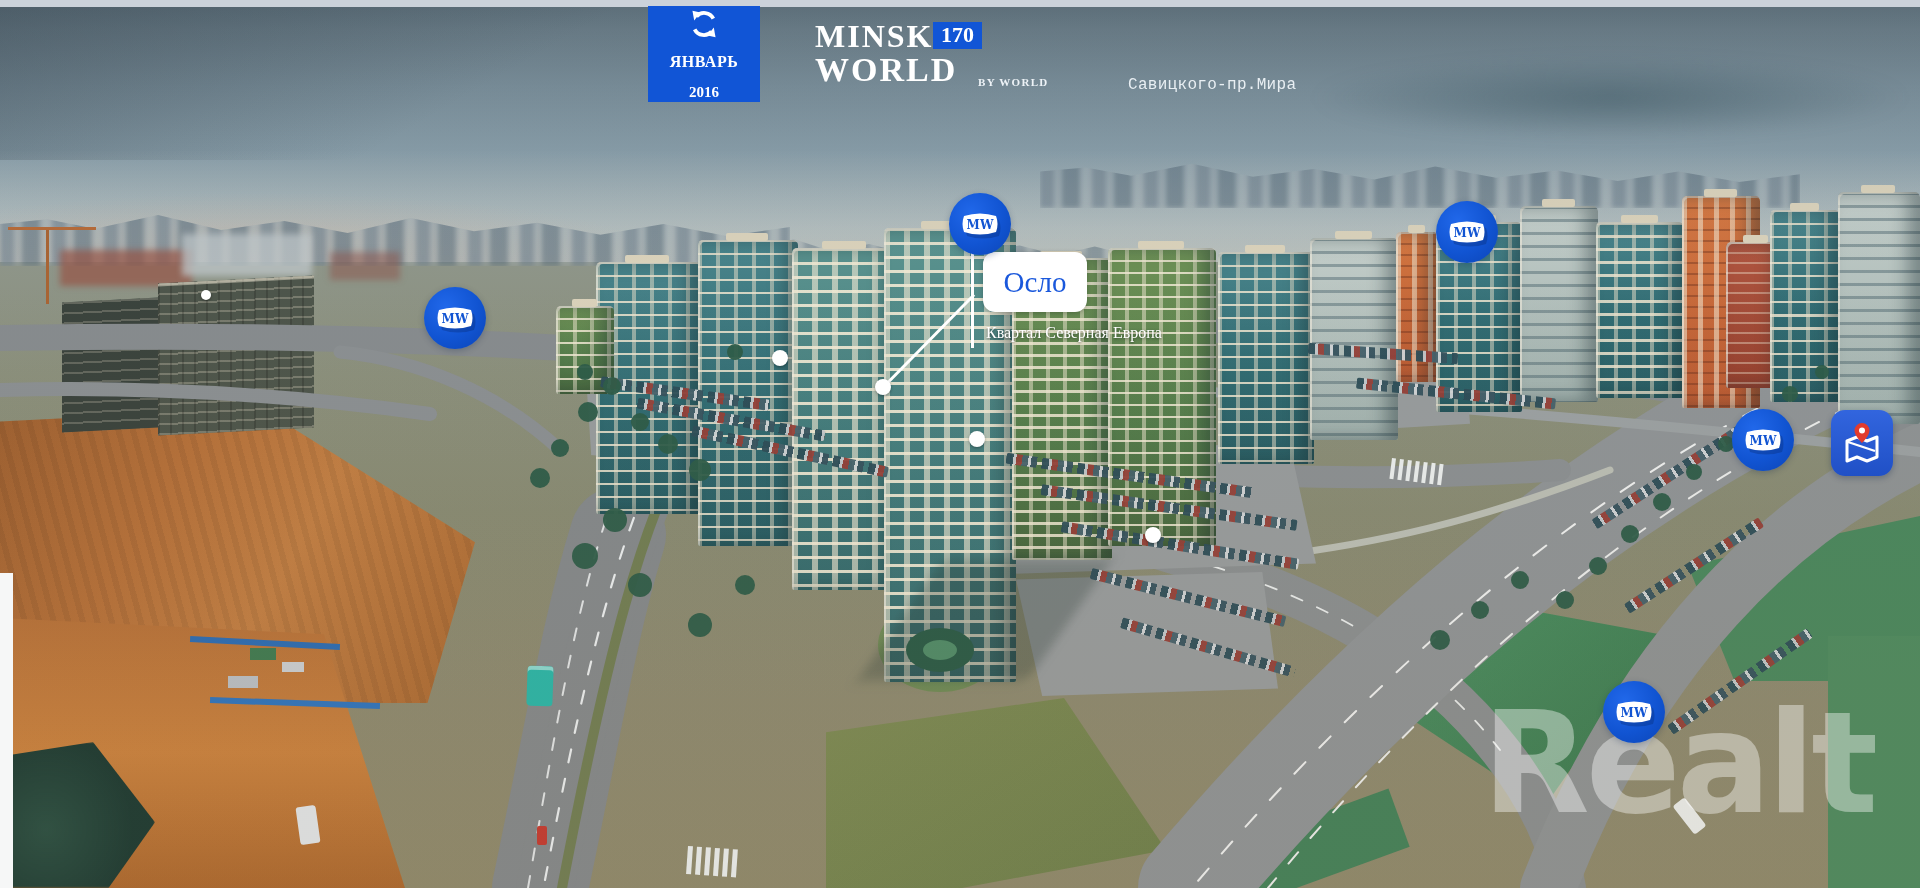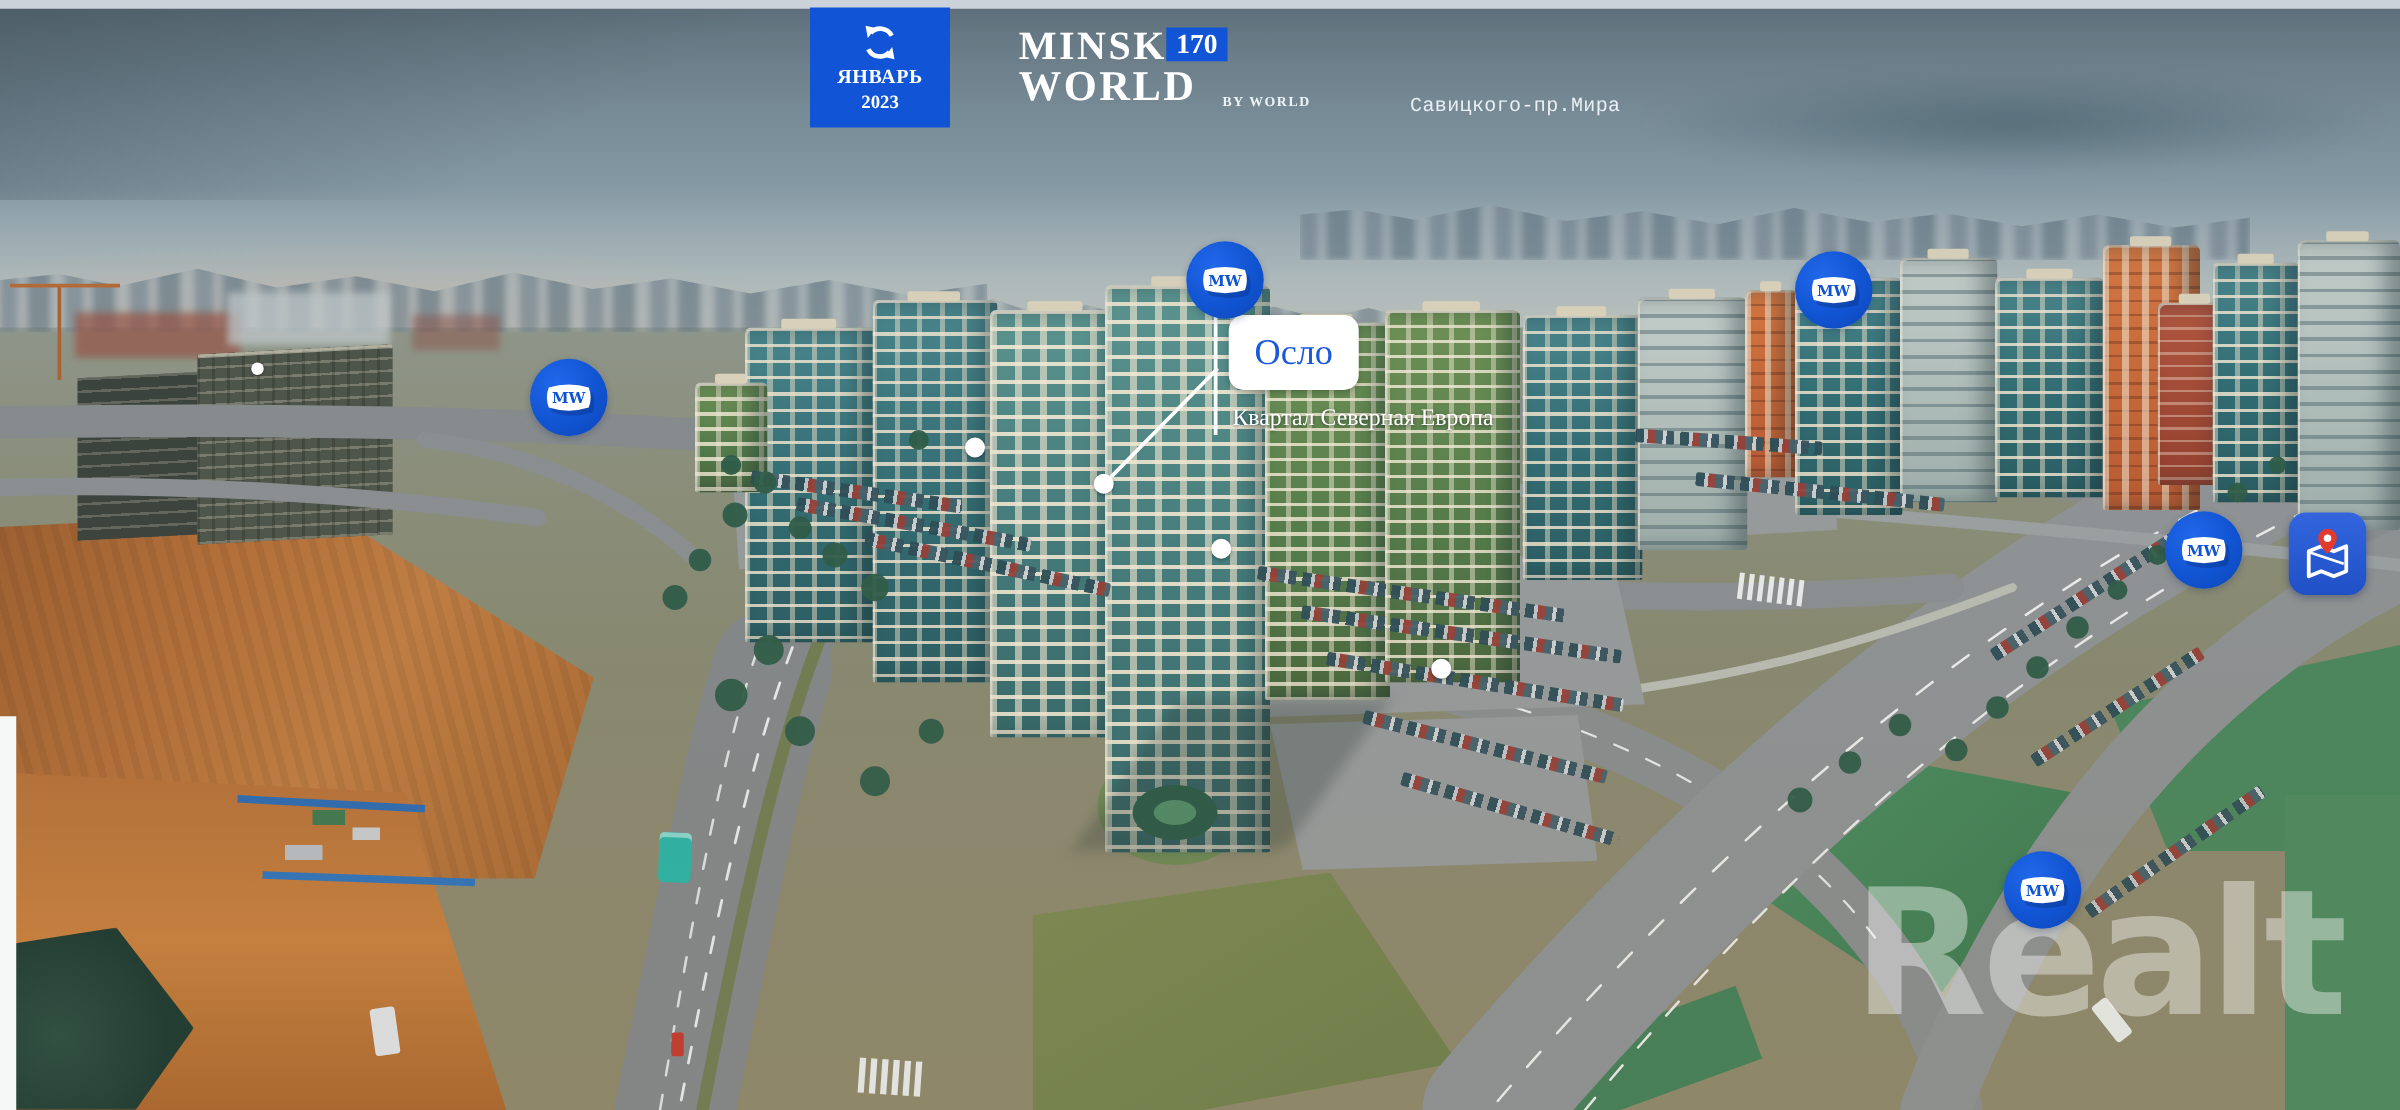--- a/index.html
+++ b/index.html
@@ -104,21 +104,21 @@
     z-index:7;transform:rotate(2deg);box-shadow:inset 0 4px 0 rgba(255,255,255,.45);}
   .truck{position:absolute;left:1682px;top:798px;width:15px;height:36px;background:#e8ebe9;border-radius:3px;z-index:7;transform:rotate(-38deg);}
   .red-car{position:absolute;left:537px;top:826px;width:10px;height:19px;background:#c23b32;border-radius:2px;z-index:7;}
   .trees{position:absolute;left:0;top:0;z-index:8;}
   .grade{position:absolute;left:0;top:0;width:1920px;height:888px;z-index:9;pointer-events:none;
     background:linear-gradient(180deg,rgba(88,108,124,.14) 0%,rgba(0,0,0,0) 30%,rgba(150,110,60,.07) 78%);}
   .left-white{position:absolute;left:0;top:573px;width:13px;height:315px;background:#f6f7f7;z-index:11;}
 
   
   .date-badge{position:absolute;left:648px;top:6px;width:112px;height:96px;z-index:20;background:#1155d6;
-    color:#fff;display:flex;flex-direction:column;align-items:center;justify-content:center;gap:3px;cursor:pointer;}
+    color:#fff;display:flex;flex-direction:column;align-items:center;justify-content:center;gap:13px;cursor:pointer;}
   .date-badge .month{font-size:16px;font-weight:bold;letter-spacing:.5px;}
   .date-badge .year{font-size:15px;font-weight:bold;}
   .logo{position:absolute;left:815px;top:20px;width:260px;height:76px;z-index:20;color:#fff;cursor:pointer;}
   .logo .w1{position:absolute;left:0;top:0;font-size:32px;font-weight:800;letter-spacing:2px;line-height:1;}
   .logo .w2{position:absolute;left:0;top:33px;font-size:34px;font-weight:700;letter-spacing:2px;line-height:1;}
   .logo .b360{position:absolute;left:118px;top:2px;background:#1155d6;font-size:22px;font-weight:800;
     padding:2px 8px 3px;line-height:1;}
   .logo .byline{position:absolute;left:163px;top:56px;font-size:11px;font-weight:bold;letter-spacing:1.3px;color:#eef3f7;}
   .location{position:absolute;left:1128px;top:76px;z-index:20;font-size:16px;color:#e9eff3;letter-spacing:.3px;font-family:Liberation Mono, monospace;}
 
@@ -130,21 +130,21 @@
   .map-btn{position:absolute;left:1831px;top:410px;width:62px;height:66px;z-index:20;border-radius:14px;
     background:linear-gradient(180deg,#3265de,#2050c6);display:flex;align-items:center;justify-content:center;
     cursor:pointer;box-shadow:0 2px 6px rgba(10,30,70,.3);}
 
   .q-line-v{position:absolute;left:971px;top:252px;width:3px;height:96px;background:#fff;z-index:19;}
   .q-line-d{position:absolute;left:883px;top:386px;width:130px;height:3px;background:#fff;z-index:19;
     transform:rotate(-45.5deg);transform-origin:0 50%;}
   .q-label{position:absolute;left:983px;top:252px;width:104px;height:60px;background:#fff;z-index:20;
     display:flex;align-items:center;justify-content:center;border-radius:12px;cursor:pointer;
     box-shadow:0 1px 5px rgba(0,0,0,.25);color:#1a58dc;font-size:29px;}
-  .q-sub{position:absolute;left:986px;top:324px;z-index:20;font-size:19px;color:#fff;
+  .q-sub{position:absolute;left:986px;top:324px;z-index:20;font-size:16px;color:#fff;
     text-shadow:0 1px 3px rgba(0,0,0,.5);}
   .dot{position:absolute;width:16px;height:16px;border-radius:50%;background:#fff;z-index:20;cursor:pointer;
     box-shadow:0 1px 3px rgba(0,0,0,.35);}
   .dot.small{width:10px;height:10px;}
 
   .watermark{position:absolute;left:1436px;top:694px;z-index:15;font-size:140px;font-weight:800;
     font-family:"DejaVu Sans",sans-serif;color:rgba(255,255,255,.4);letter-spacing:-4px;line-height:1;margin-left:46px;}
 </style>
 </head>
 <body>
@@ -312,21 +312,21 @@
   <div class="watermark">Realt</div>
 
   <div class="date-badge">
     <svg width="32" height="32" viewBox="0 0 36 36">
       <path d="M28.5,12 A11.5,11.5 0 0,0 9.5,9.5" fill="none" stroke="#fff" stroke-width="4.2"></path>
       <polygon points="5,3 14,5 7,14" fill="#fff"></polygon>
       <path d="M7.5,24 A11.5,11.5 0 0,0 26.5,26.5" fill="none" stroke="#fff" stroke-width="4.2"></path>
       <polygon points="31,33 22,31 29,22" fill="#fff"></polygon>
     </svg>
     <span class="month">ЯНВАРЬ</span>
-    <span class="year">2023</span>
+    <span class="year">2016</span>
   </div>
 
   <div class="logo">
     <span class="w1">MINSK</span>
     <span class="b360">170</span>
     <span class="w2">WORLD</span>
     <span class="byline">BY WORLD</span>
   </div>
 
   <div class="location">Савицкого-пр.Мира</div>

